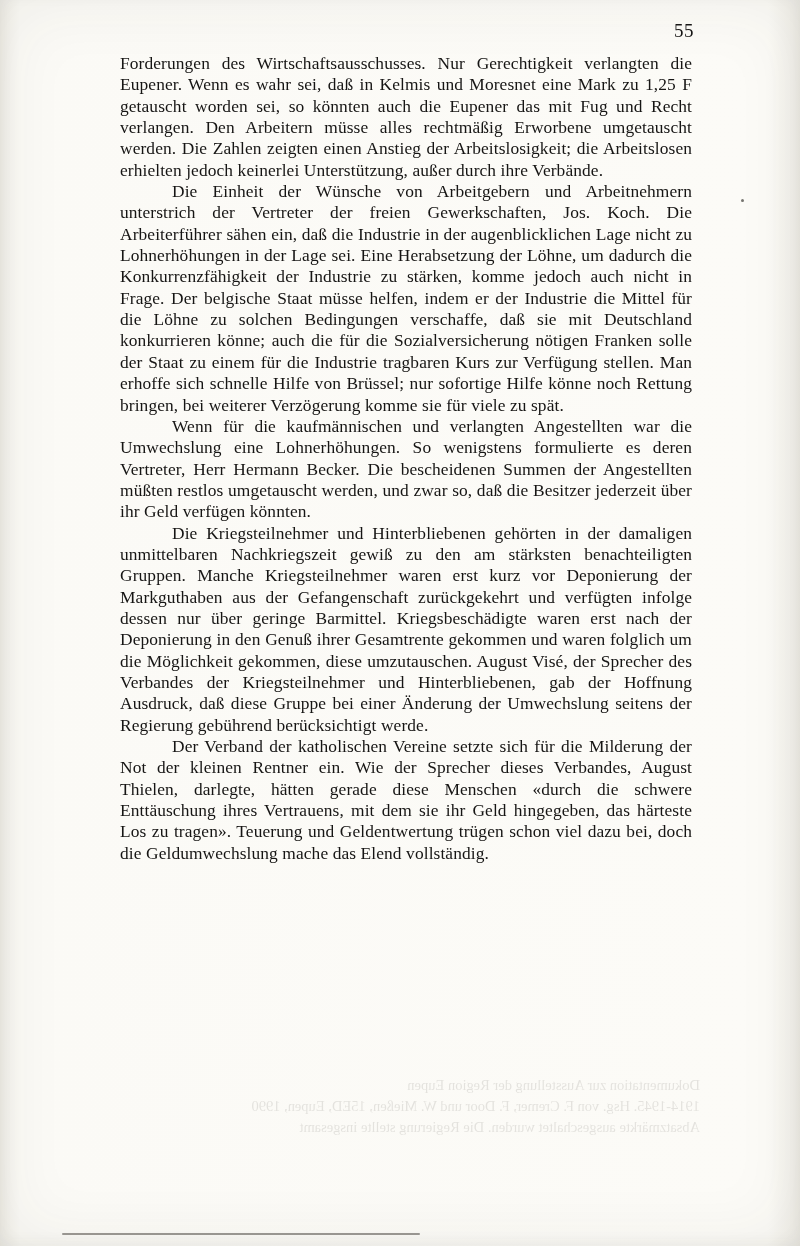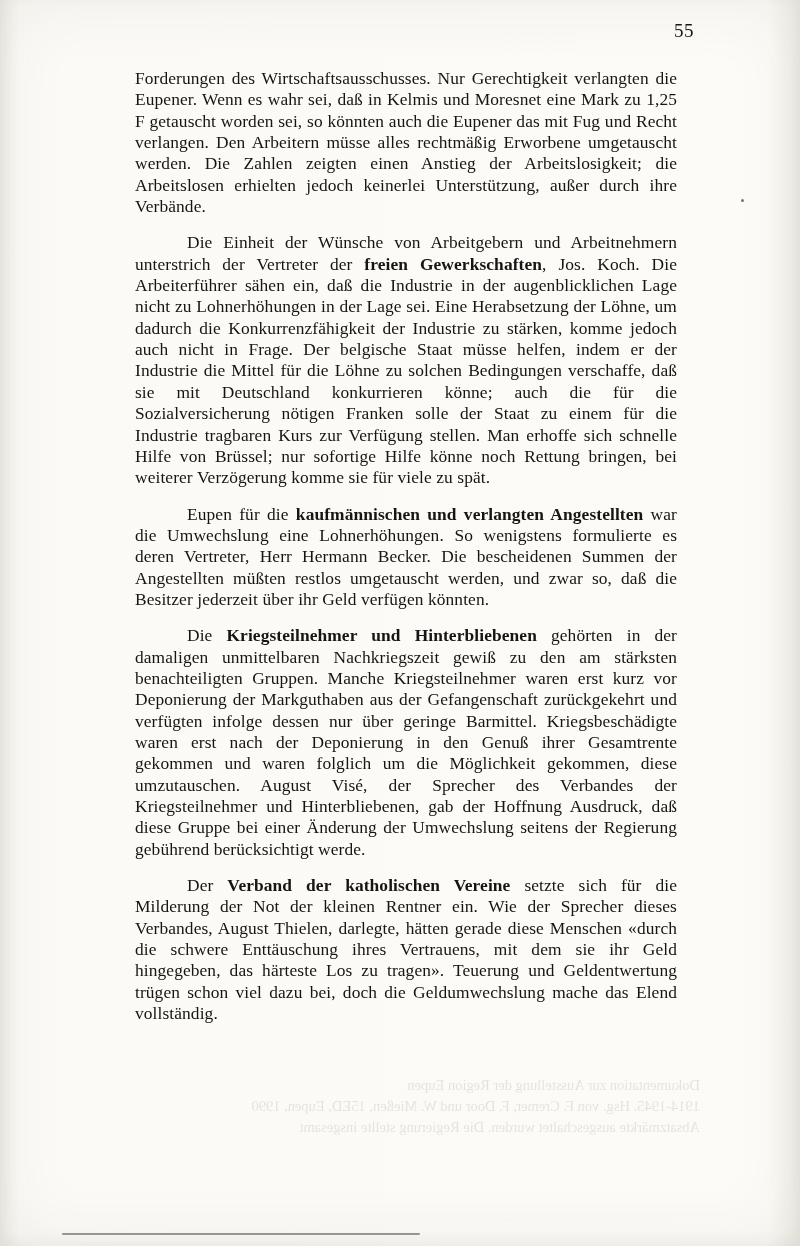--- a/index.html
+++ b/index.html
@@ -29,27 +29,27 @@
     position: absolute;
     top: 53px;
     left: 120px;
     width: 572px;
     font-size: 17.4px;
     line-height: 21.35px;
     text-align: justify;
     letter-spacing: 0.1px;
   }
   .para {
-    margin: 15px;
+    margin: 0;
   }
   .para.indent {
     text-indent: 52px;
   }
   .para b {
-    font-weight: bold;
+    font-weight: normal;
   }
   
   .bleedthrough {
     position: absolute;
     top: 1075px;
     left: 100px;
     width: 600px;
     transform: scaleX(-1);
     opacity: 0.13;
     color: #4a463f;
@@ -83,21 +83,21 @@
 </head>
 <body>
 
 <div class="sheet">
 
   <div class="page-number">55</div>
 
   <div class="text-block" id="paragraphs">
       <p class="para"><span>Forderungen des Wirtschaftsausschusses. Nur Gerechtigkeit verlangten die Eupener. Wenn es wahr sei, daß in Kelmis und Moresnet eine Mark zu 1,25 F getauscht worden sei, so könnten auch die Eupener das mit Fug und Recht verlangen. Den Arbeitern müsse alles rechtmäßig Erworbene umgetauscht werden. Die Zahlen zeigten einen Anstieg der Arbeitslosigkeit; die Arbeitslosen erhielten jedoch keinerlei Unterstützung, außer durch ihre Verbände.</span></p>
       <p class="para indent"><span>Die Einheit der Wünsche von Arbeitgebern und Arbeitnehmern unterstrich der Vertreter der </span><b>freien Gewerkschaften</b><span>, Jos. Koch. Die Arbeiterführer sähen ein, daß die Industrie in der augenblicklichen Lage nicht zu Lohnerhöhungen in der Lage sei. Eine Herabsetzung der Löhne, um dadurch die Konkurrenzfähigkeit der Industrie zu stärken, komme jedoch auch nicht in Frage. Der belgische Staat müsse helfen, indem er der Industrie die Mittel für die Löhne zu solchen Bedingungen verschaffe, daß sie mit Deutschland konkurrieren könne; auch die für die Sozialversicherung nötigen Franken solle der Staat zu einem für die Industrie tragbaren Kurs zur Verfügung stellen. Man erhoffe sich schnelle Hilfe von Brüssel; nur sofortige Hilfe könne noch Rettung bringen, bei weiterer Verzögerung komme sie für viele zu spät.</span></p>
-      <p class="para indent"><span>Eupen für die </span><b>kaufmännischen und verlangten Angestellten</b><span> war die Umwechslung eine Lohnerhöhungen. So wenigstens formulierte es deren Vertreter, Herr Hermann Becker. Die bescheidenen Summen der Angestellten müßten restlos umgetauscht werden, und zwar so, daß die Besitzer jederzeit über ihr Geld verfügen könnten.</span></p>
+      <p class="para indent"><span>Wenn für die </span><b>kaufmännischen und verlangten Angestellten</b><span> war die Umwechslung eine Lohnerhöhungen. So wenigstens formulierte es deren Vertreter, Herr Hermann Becker. Die bescheidenen Summen der Angestellten müßten restlos umgetauscht werden, und zwar so, daß die Besitzer jederzeit über ihr Geld verfügen könnten.</span></p>
       <p class="para indent"><span>Die </span><b>Kriegsteilnehmer und Hinterbliebenen</b><span> gehörten in der damaligen unmittelbaren Nachkriegszeit gewiß zu den am stärksten benachteiligten Gruppen. Manche Kriegsteilnehmer waren erst kurz vor Deponierung der Markguthaben aus der Gefangenschaft zurückgekehrt und verfügten infolge dessen nur über geringe Barmittel. Kriegsbeschädigte waren erst nach der Deponierung in den Genuß ihrer Gesamtrente gekommen und waren folglich um die Möglichkeit gekommen, diese umzutauschen. August Visé, der Sprecher des Verbandes der Kriegsteilnehmer und Hinterbliebenen, gab der Hoffnung Ausdruck, daß diese Gruppe bei einer Änderung der Umwechslung seitens der Regierung gebührend berücksichtigt werde.</span></p>
       <p class="para indent"><span>Der </span><b>Verband der katholischen Vereine</b><span> setzte sich für die Milderung der Not der kleinen Rentner ein. Wie der Sprecher dieses Verbandes, August Thielen, darlegte, hätten gerade diese Menschen «durch die schwere Enttäuschung ihres Vertrauens, mit dem sie ihr Geld hingegeben, das härteste Los zu tragen». Teuerung und Geldentwertung trügen schon viel dazu bei, doch die Geldumwechslung mache das Elend vollständig.</span></p>
     </div>
 
   <div class="bleedthrough" id="bleedthrough">
       <div class="bt-line">Dokumentation zur Ausstellung der Region Eupen</div>
       <div class="bt-line">1914-1945. Hsg. von F. Cremer, F. Door und W. Mießen, 15ED, Eupen, 1990</div>
       <div class="bt-line">Absatzmärkte ausgeschaltet wurden. Die Regierung stellte insgesamt</div>
     </div>
 

